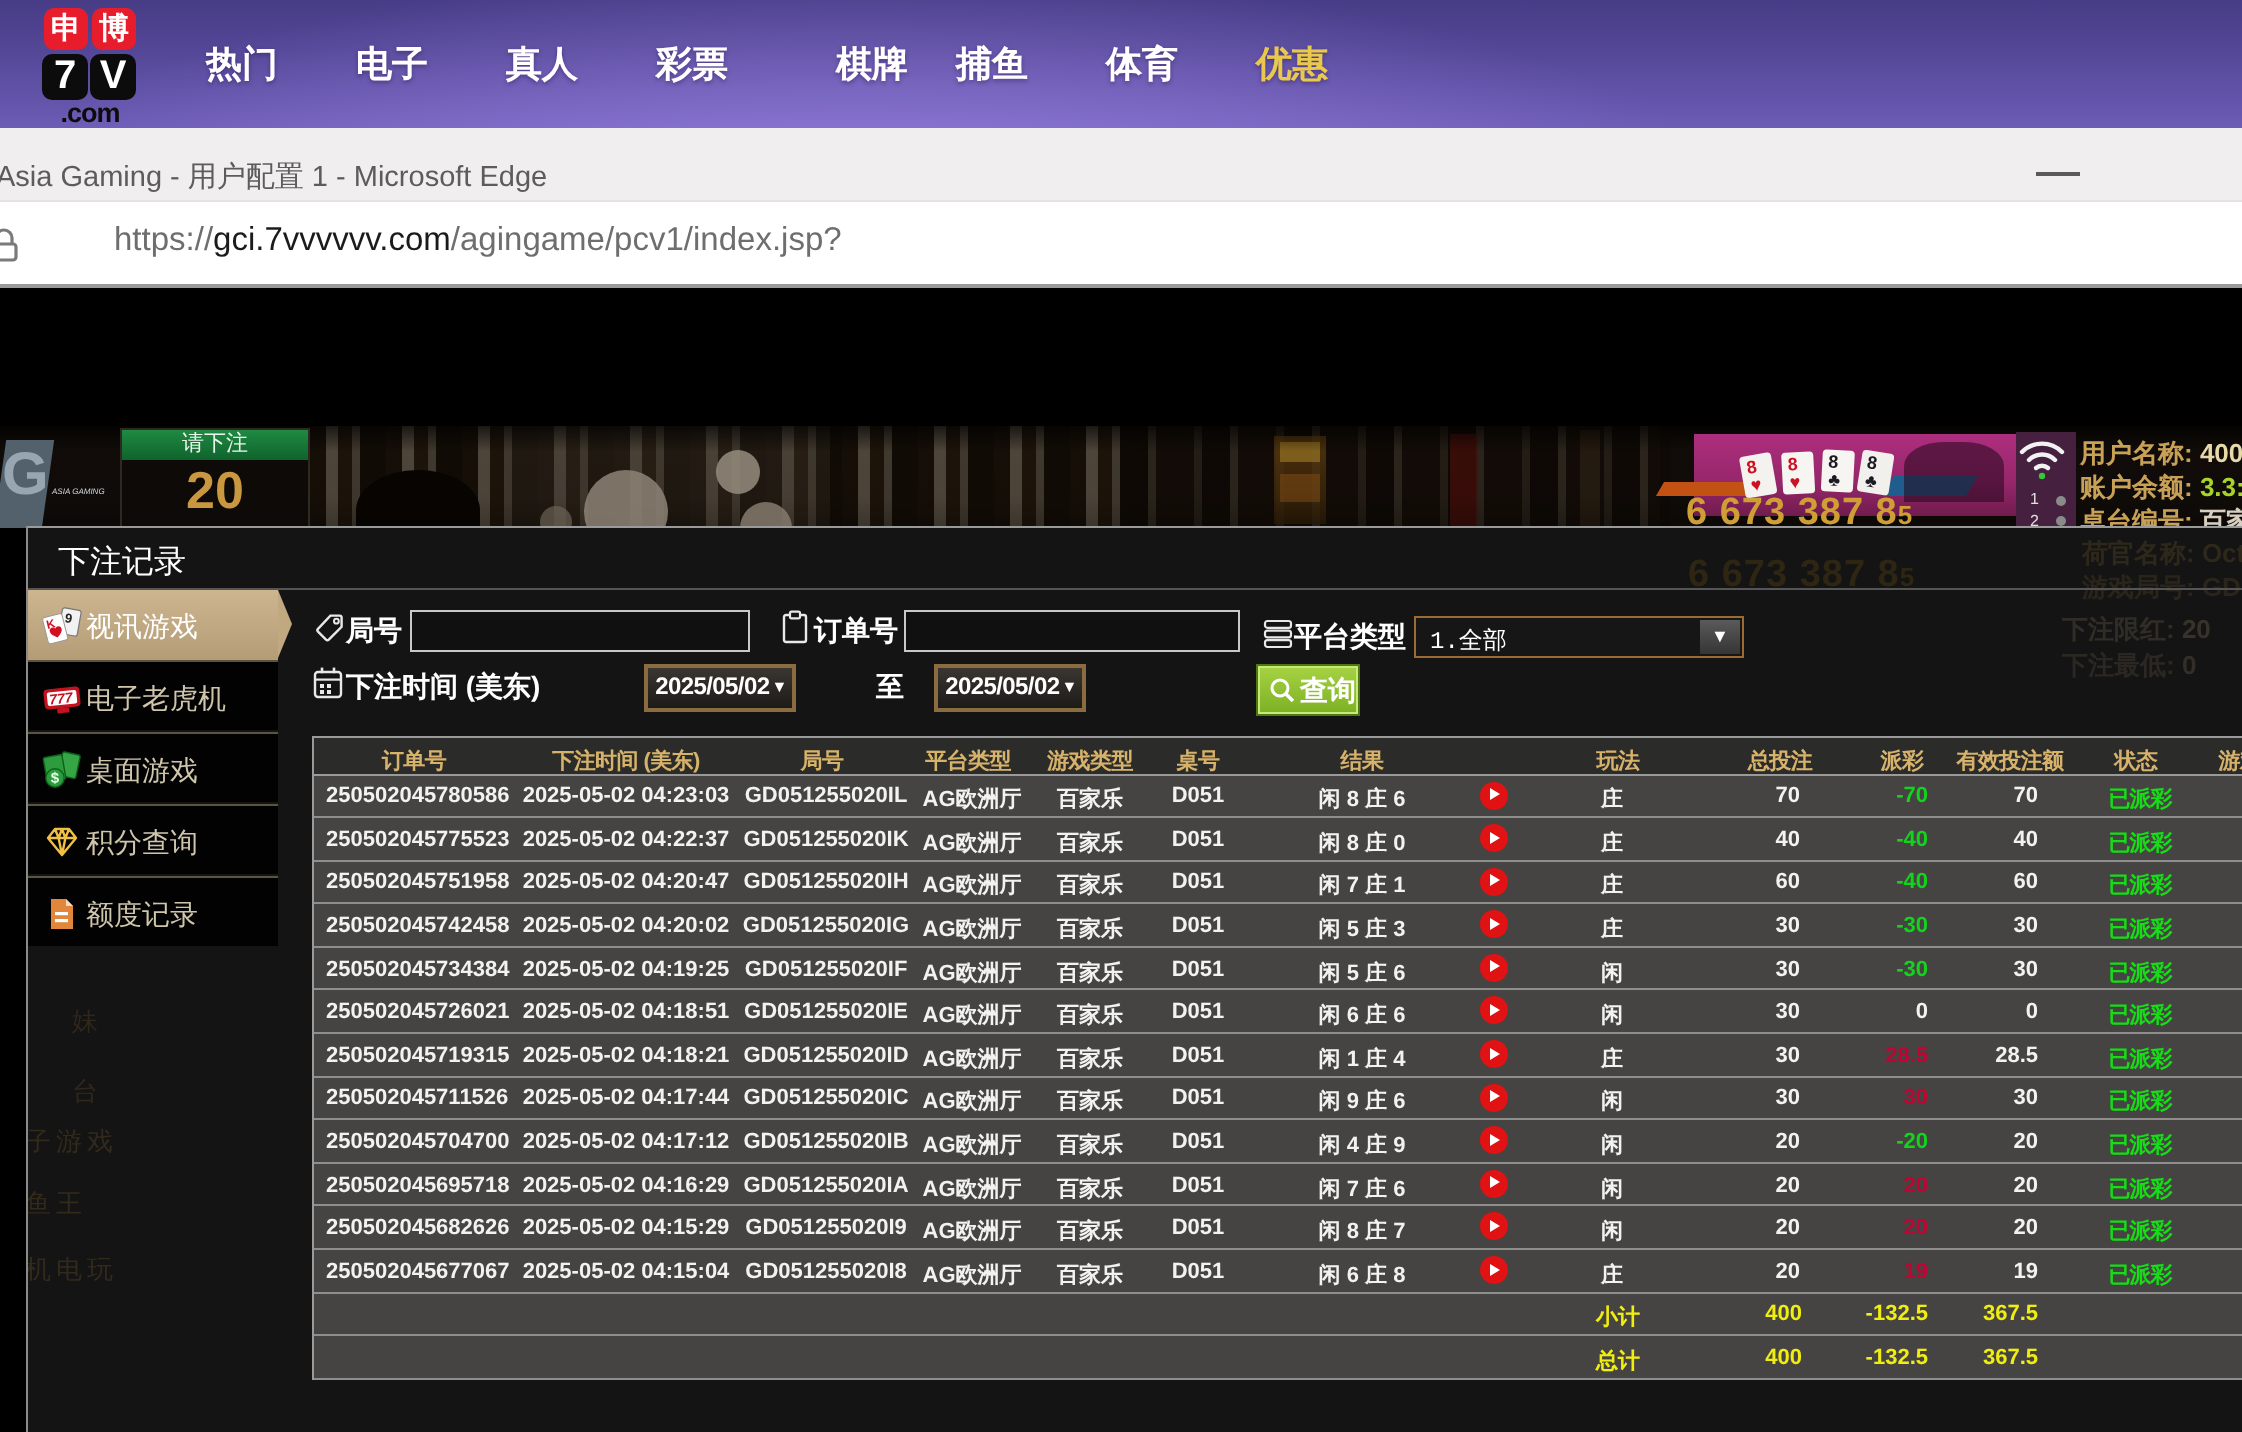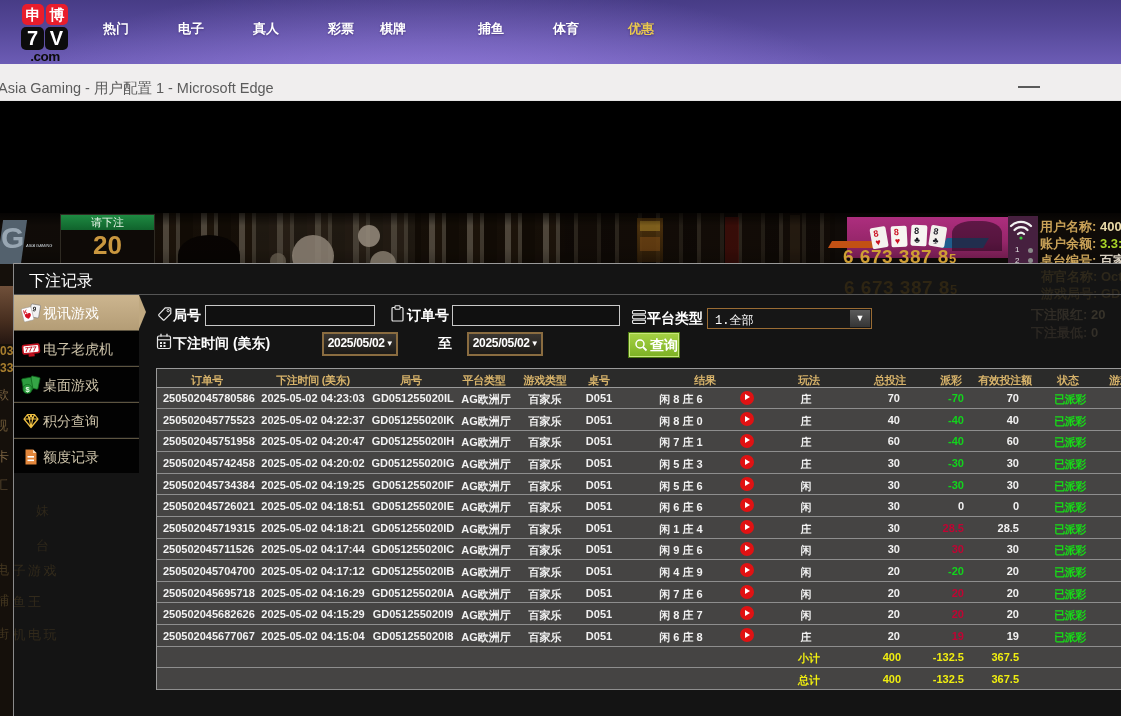--- a/index.html
+++ b/index.html
@@ -7,21 +7,21 @@
     font-family:"Liberation Sans", sans-serif; }
   .abs { position:absolute; }
   #stage { position:relative; width:1121px; height:716px; overflow:hidden; }
 
   
   #nav { left:0; top:0; width:1121px; height:64px;
     background:
       radial-gradient(ellipse 640px 190px at 430px 115px, rgba(162,136,234,.8), rgba(162,136,234,0) 70%),
       linear-gradient(180deg, #473c86 0%, #544797 40%, #6c5cb5 100%);
   }
-  .navitem { position:absolute; top:20px; font-size:13px; font-weight:bold; color:#fff;
+  .navitem { position:absolute; top:20px; font-size:18px; font-weight:bold; color:#fff;
     letter-spacing:0px; text-shadow:0 1px 2px rgba(40,20,80,.45); }
 
   
   .lgsq { position:absolute; width:22px; height:21px; border-radius:5px; background:#e81d2c;
     color:#fff; font-weight:bold; font-size:15px; text-align:center; line-height:21px; }
   .lgbk { position:absolute; width:23px; height:23px; border-radius:5px; background:#0c0c0c;
     color:#fff; font-weight:bold; font-size:20px; text-align:center; line-height:23px; }
 
   
   #titlebar { left:0; top:64px; width:1121px; height:37px; background:#f0eeee;
@@ -99,31 +99,38 @@
   <div class="abs" id="nav">
     <div class="lgsq" style="left:22px;top:4px;">申</div>
     <div class="lgsq" style="left:46px;top:4px;">博</div>
     <div class="lgbk" style="left:21px;top:27px;">7</div>
     <div class="lgbk" style="left:45px;top:27px;">V</div>
     <div style="position:absolute;left:21px;top:49px;width:48px;text-align:center;font-size:13.5px;font-weight:bold;color:#0c0c0c;letter-spacing:-0.5px;">.com</div>
     <div class="navitem" style="left:103px;">热门</div>
     <div class="navitem" style="left:178px;">电子</div>
     <div class="navitem" style="left:253px;">真人</div>
     <div class="navitem" style="left:328px;">彩票</div>
-    <div class="navitem" style="left:380px;text-align:right;">棋牌</div>
+    <div class="navitem" style="left:418px;text-align:right;">棋牌</div>
     <div class="navitem" style="left:478px;">捕鱼</div>
     <div class="navitem" style="left:553px;">体育</div>
     <div class="navitem" style="left:628px;color:#e9c84e;">优惠</div>
   </div>
 
   <div class="abs" id="titlebar">
     <div id="titletxt">Asia Gaming - 用户配置 1 - Microsoft Edge</div>
     <div id="minbtn"></div>
   </div>
 
+  <div class="abs" id="urlbar">
+    <div id="urltxt">https://<b>gci.7vvvvvv.com</b>/agingame/pcv1/index.jsp?</div>
+    <svg style="position:absolute;left:-6px;top:13px;" width="18" height="18" viewBox="0 0 18 18">
+      <path d="M4 8 V5 a4 4 0 0 1 8 0 V8" fill="none" stroke="#7a7a7a" stroke-width="1.6"></path>
+      <rect x="2" y="8" width="12" height="8" rx="1.5" fill="none" stroke="#7a7a7a" stroke-width="1.6"></rect>
+    </svg>
+  </div>
 
   <div class="abs" id="band"></div>
 
   <div class="abs" id="strip">
 
     <div class="abs" style="left:155px;top:0;width:410px;height:51px;background:
       repeating-linear-gradient(90deg,#1d140c 0 8px,#6e6455 8px 14px,#271c10 14px 21px,#5a5143 21px 25px,#171008 25px 38px);"></div>
     <div class="abs" style="left:255px;top:0;width:160px;height:51px;background:rgba(90,80,66,.30);"></div>
     <div class="abs" style="left:560px;top:0;width:270px;height:51px;opacity:.75;background:
       repeating-linear-gradient(90deg,#120c08 0 14px,#4a4134 14px 18px,#1a120b 18px 37px,#3a3227 37px 41px);"></div>
@@ -196,32 +203,20 @@
     <div class="abs" style="left:1015px;top:32px;font-size:8px;color:#e0e0e0;">1</div>
     <div class="abs" style="left:1015px;top:43px;font-size:8px;color:#e0e0e0;">2</div>
     <div class="abs" style="left:1028px;top:35px;width:5px;height:5px;border-radius:50%;background:#8a8a8a;"></div>
     <div class="abs" style="left:1028px;top:45px;width:5px;height:5px;border-radius:50%;background:#8a8a8a;"></div>
 
     <div class="abs" style="left:1040px;top:5px;font-size:13px;font-weight:bold;color:#c8a157;white-space:nowrap;">用户名称: <span style="color:#e8d9a8;">400</span></div>
     <div class="abs" style="left:1040px;top:22px;font-size:13px;font-weight:bold;color:#c8a157;white-space:nowrap;">账户余额: <span style="color:#a8d428;">3.3:</span></div>
     <div class="abs" style="left:1040px;top:39px;font-size:13px;font-weight:bold;color:#c8a157;white-space:nowrap;">桌台编号: <span style="color:#d8cfc0;">百家</span></div>
   </div>
 
-  <div class="abs" id="leftstrip" style="left:0;top:264px;width:13px;height:452px;background:#15100b;overflow:hidden;">
-    <div class="abs" style="left:0;top:22px;width:13px;height:58px;background:linear-gradient(180deg,#70503a,#472e1f 60%,#241611);"></div>
-    <div class="abs" style="left:0;top:80px;font-size:12px;font-weight:bold;color:#a87e2e;">03</div>
-    <div class="abs" style="left:0;top:97px;font-size:12px;font-weight:bold;color:#a87e2e;">33</div>
-    <div class="abs" style="left:-4px;top:122px;font-size:13px;color:#7a6240;">款</div>
-    <div class="abs" style="left:-5px;top:153px;font-size:13px;color:#675333;">视</div>
-    <div class="abs" style="left:-4px;top:184px;font-size:13px;color:#7a6240;">卡</div>
-    <div class="abs" style="left:-5px;top:212px;font-size:13px;color:#54442c;">汇</div>
-    <div class="abs" style="left:-4px;top:297px;font-size:13px;color:#43361f;">电</div>
-    <div class="abs" style="left:-4px;top:328px;font-size:13px;color:#43361f;">捕</div>
-    <div class="abs" style="left:-4px;top:361px;font-size:13px;color:#43361f;">街</div>
-  </div>
 
   <div class="abs" id="panel">
 
     <div class="abs" style="left:830px;top:13px;width:170px;font-size:19px;font-weight:bold;color:#2e2513;letter-spacing:0.5px;white-space:nowrap;">6 673 387 8<span style="font-size:13px;">5</span></div>
     <div class="abs" style="left:1027px;top:4px;font-size:13px;font-weight:bold;color:#2e281b;white-space:nowrap;">荷官名称: Oct</div>
     <div class="abs" style="left:1027px;top:21px;font-size:13px;font-weight:bold;color:#2a251a;white-space:nowrap;">游戏局号: GD</div>
     <div class="abs" style="left:1017px;top:42px;font-size:13px;font-weight:bold;color:#302c26;white-space:nowrap;">下注限红: <span style="color:#37332a;">20</span></div>
     <div class="abs" style="left:1017px;top:60px;font-size:13px;font-weight:bold;color:#2b2722;white-space:nowrap;">下注最低: <span style="color:#332f28;">0</span></div>
     <div class="abs" style="left:3px;top:178px;font-size:12px;color:#322a1b;white-space:nowrap;">欧洲厅</div>
     <div class="abs" style="left:22px;top:238px;font-size:13px;color:#2e271a;">妹</div>
@@ -333,21 +328,21 @@
         </div>
       </div>
     <div id="tbl">
         <div id="thead">
           <span class="th" style="left:50px;">订单号</span>
           <span class="th" style="left:156px;">下注时间 (美东)</span>
           <span class="th" style="left:254px;">局号</span>
           <span class="th" style="left:327px;">平台类型</span>
           <span class="th" style="left:388px;">游戏类型</span>
           <span class="th" style="left:442px;">桌号</span>
-          <span class="th" style="left:524px;margin-left:24px;">结果</span>
+          <span class="th" style="left:524px;">结果</span>
           <span class="th" style="left:652px;">玩法</span>
           <span class="th" style="left:733px;">总投注</span>
           <span class="th" style="left:794px;">派彩</span>
           <span class="th" style="left:848px;">有效投注额</span>
           <span class="th" style="left:911px;">状态</span>
           <span class="th" style="left:963px;">游戏</span>
         </div>
         <div class="tr">
           <span class="td" style="left:6px;">250502045780586</span>
           <span class="td tc" style="left:156px;">2025-05-02 04:23:03</span>

